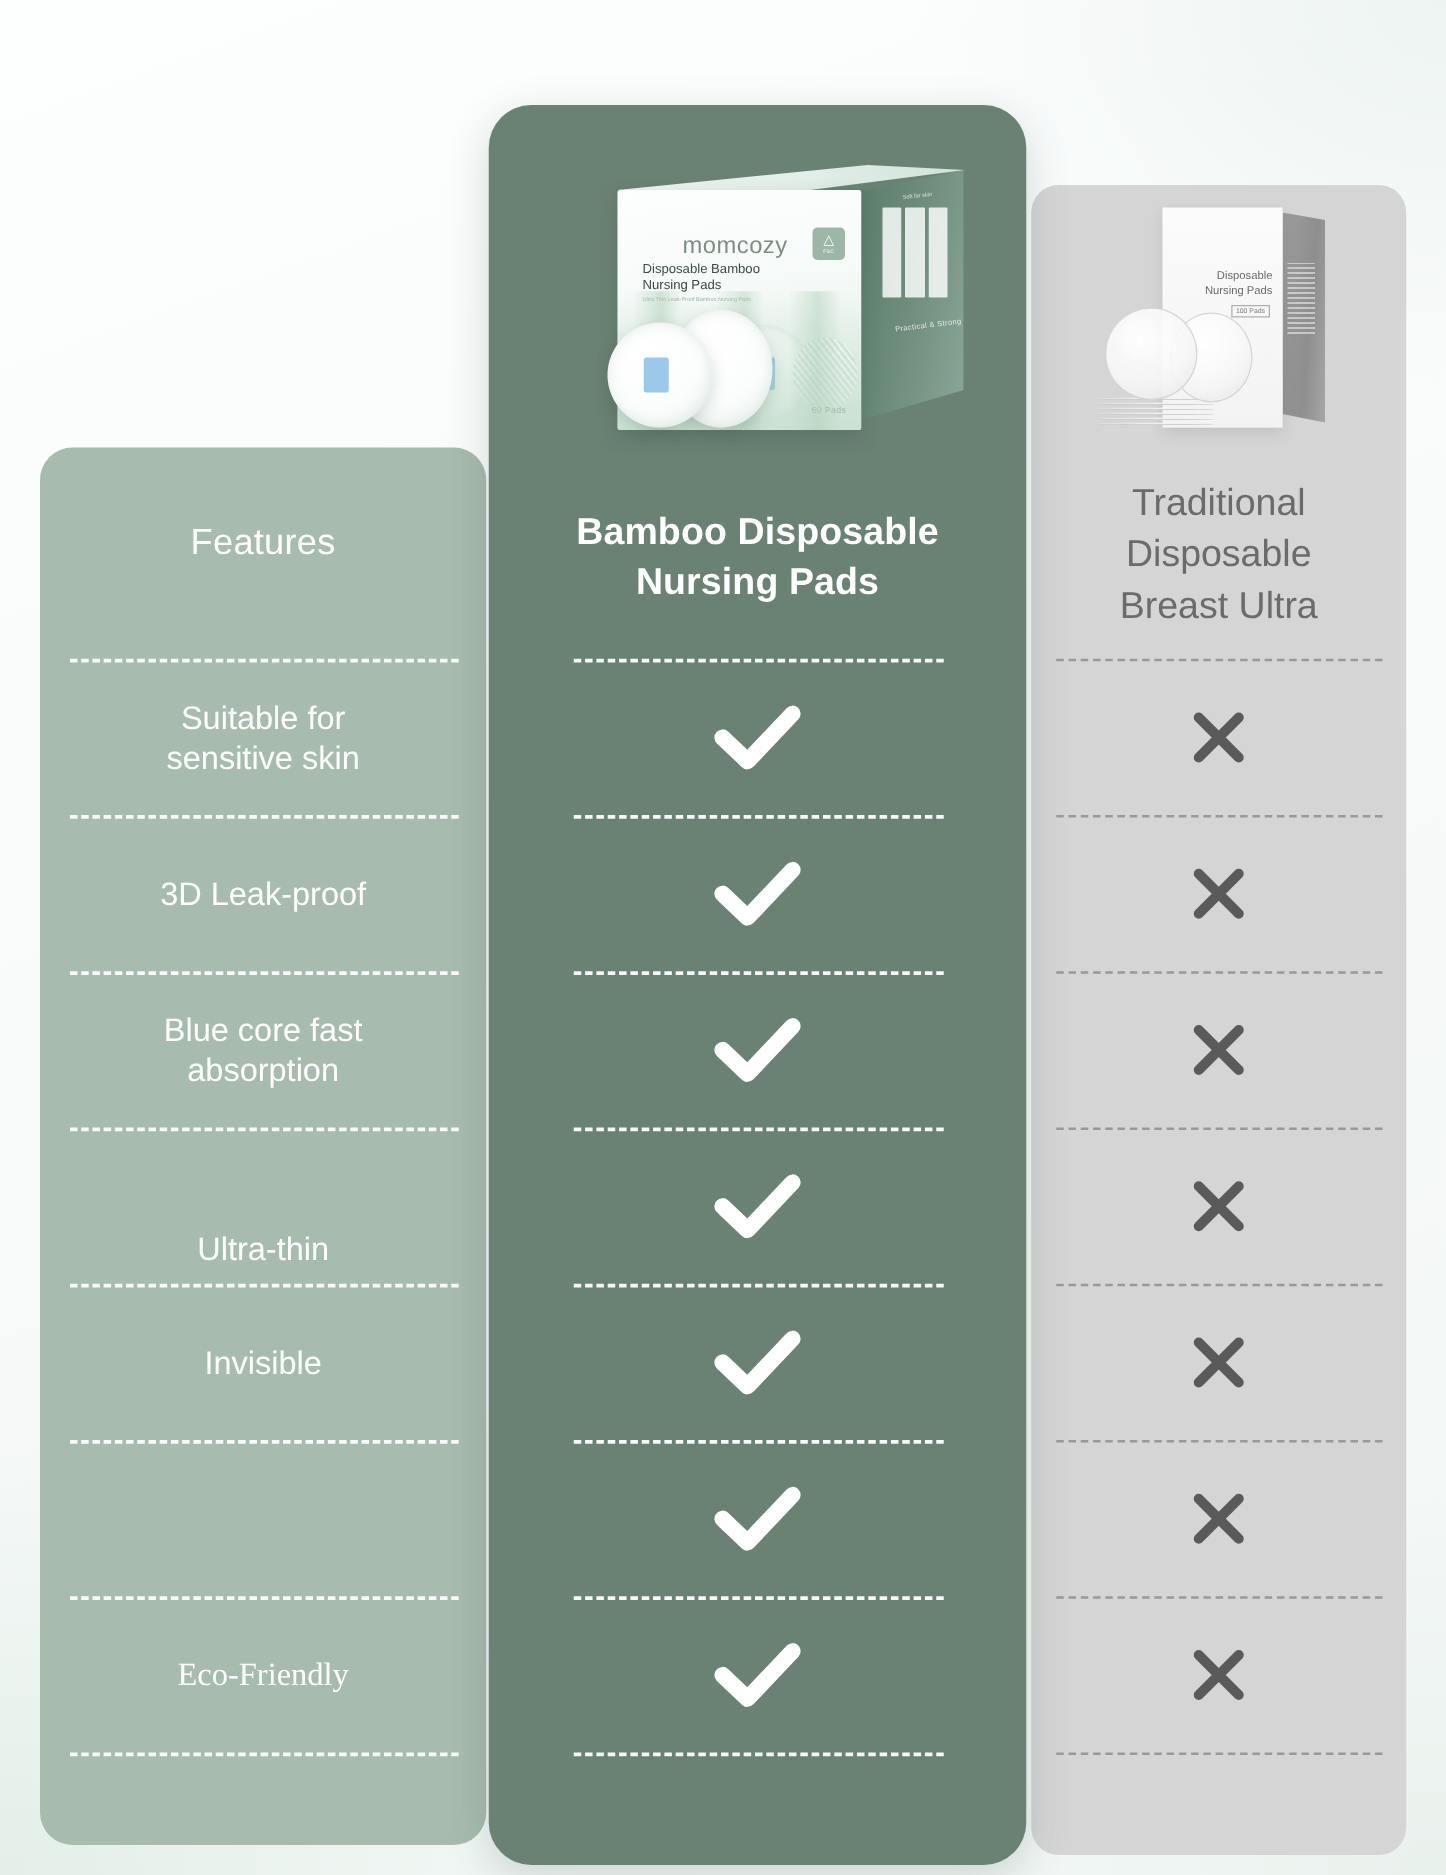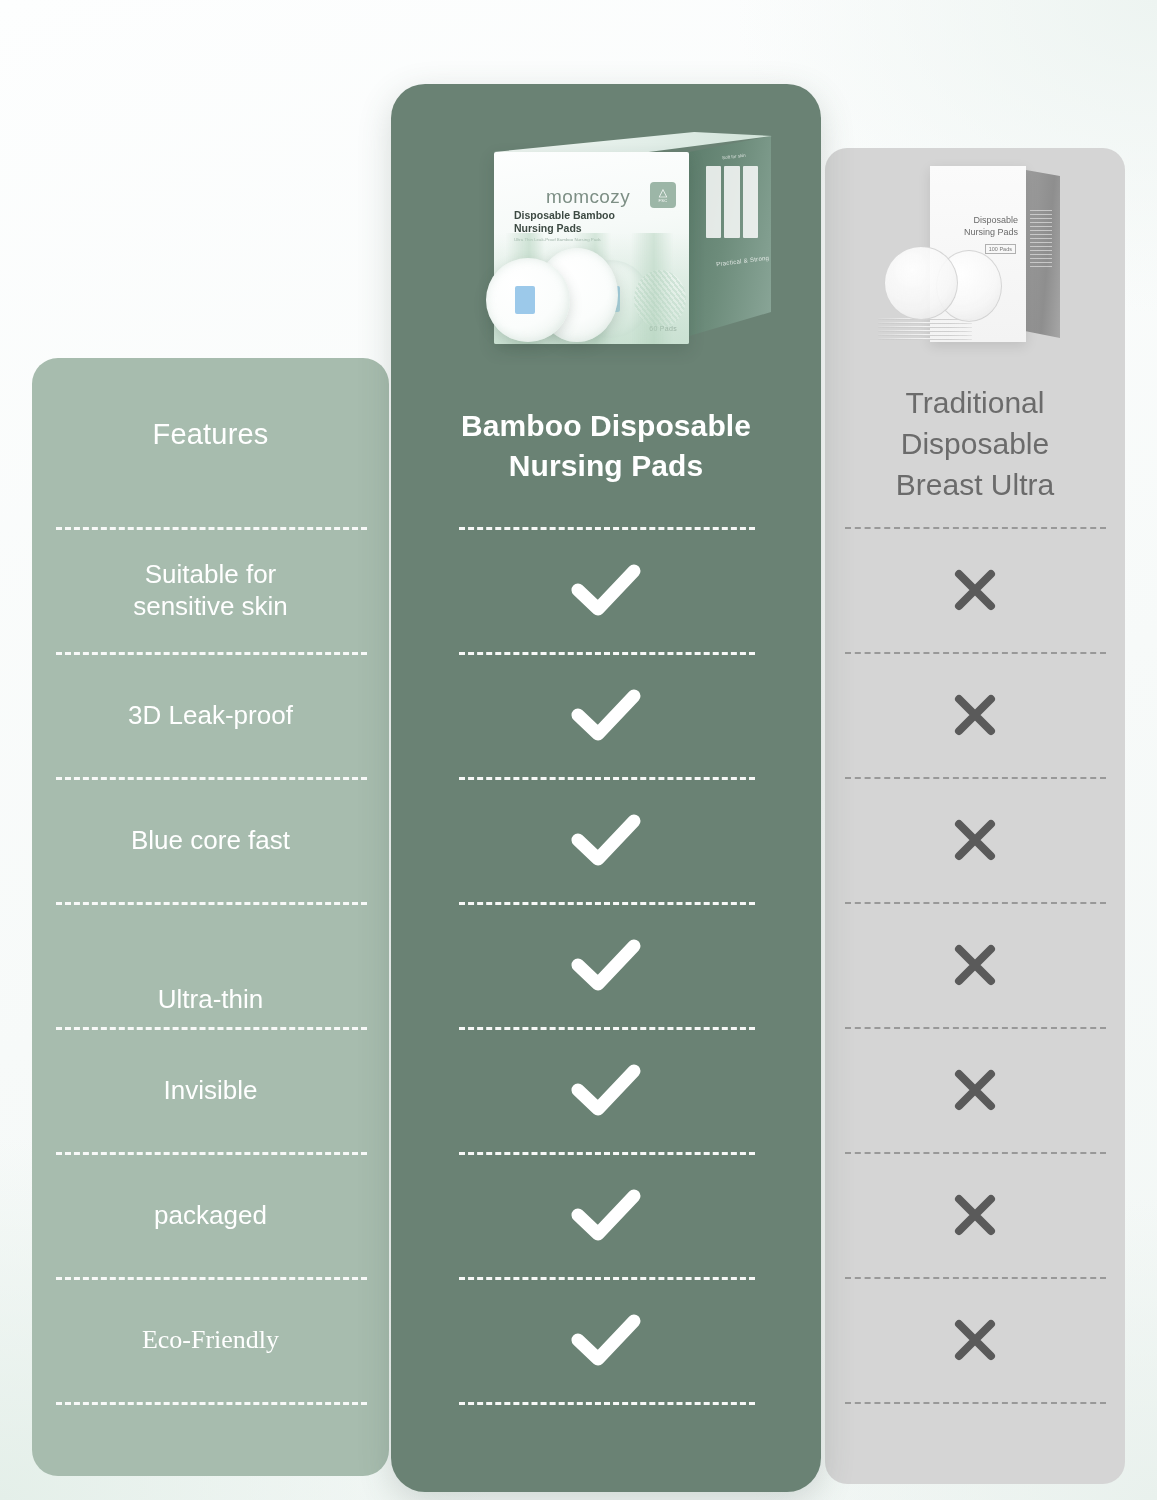--- a/index.html
+++ b/index.html
@@ -104,21 +104,21 @@
     background: linear-gradient(100deg, #eef5f1 0%, #e2eee8 55%, #cfe2d7 100%);
     clip-path: polygon(0 20px, 72% 0, 100% 4px, 28% 100%);
   }
 
   .mc-logo {
     position: absolute; left: 36px; top: 34px;
     font-size: 19px; letter-spacing: 0.4px; color: #7d8f85; font-weight: 400; margin-left: 16px;
   }
   .mc-title {
     position: absolute; left: 20px; top: 57px; width: 150px;
-    font-size: 10.5px; line-height: 13px; color: #3d4a43; font-weight: 700;
+    font-size: 10.5px; line-height: 13px; color: #3d4a43; font-weight: 400;
   }
   .mc-sub {
     position: absolute; left: 20px; top: 85px; width: 140px;
     font-size: 4.4px; line-height: 6px; color: #9fb2a8;
   }
   .mc-fsc {
     position: absolute; right: 13px; top: 30px; width: 26px; height: 26px;
     background: #9cb6a7; border-radius: 4px;
     display: flex; flex-direction: column; align-items: center; justify-content: center;
     color: #fff;
@@ -407,20 +407,21 @@
             <path d="M10 10 L42 42 M42 10 L10 42" fill="none" stroke="#5a5a5a" stroke-width="8" stroke-linecap="round"></path>
           </svg>
         </div>
       </div>
       <div class="divider divider-left" style="top: 777px;"></div>
       <div class="divider divider-center" style="top: 777px;"></div>
       <div class="divider divider-right" style="top: 777px;"></div>
       <div class="row row-left" style="top: 777px;">
         <div class="feature-label">
           <div>Blue core fast</div>
+          <div>absorption</div>
         </div>
       </div>
       <div class="row row-center" style="top: 777px;">
         <div class="cell-mark">
           <svg class="check" width="74" height="62" viewBox="0 0 74 62" aria-hidden="true">
             <path d="M9 31 L29 50 L65 12" fill="none" stroke="#ffffff" stroke-width="13" stroke-linecap="round" stroke-linejoin="round"></path>
           </svg>
         </div>
       </div>
       <div class="row row-right" style="top: 777px;">
@@ -468,21 +469,20 @@
           <svg class="cross" width="52" height="52" viewBox="0 0 52 52" aria-hidden="true">
             <path d="M10 10 L42 42 M42 10 L10 42" fill="none" stroke="#5a5a5a" stroke-width="8" stroke-linecap="round"></path>
           </svg>
         </div>
       </div>
       <div class="divider divider-left" style="top: 1152px;"></div>
       <div class="divider divider-center" style="top: 1152px;"></div>
       <div class="divider divider-right" style="top: 1152px;"></div>
       <div class="row row-left" style="top: 1152px;">
         <div class="feature-label">
-          <div>packaged</div>
         </div>
       </div>
       <div class="row row-center" style="top: 1152px;">
         <div class="cell-mark">
           <svg class="check" width="74" height="62" viewBox="0 0 74 62" aria-hidden="true">
             <path d="M9 31 L29 50 L65 12" fill="none" stroke="#ffffff" stroke-width="13" stroke-linecap="round" stroke-linejoin="round"></path>
           </svg>
         </div>
       </div>
       <div class="row row-right" style="top: 1152px;">

